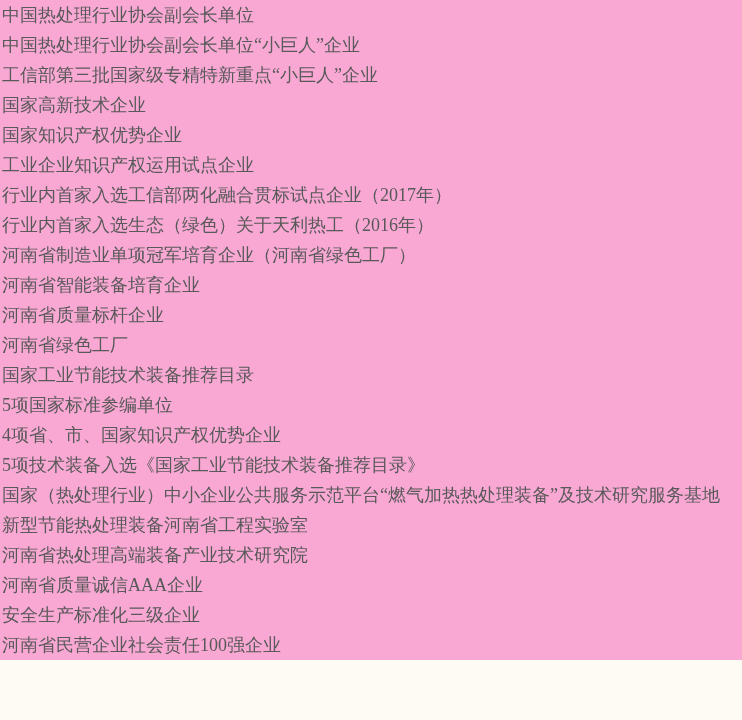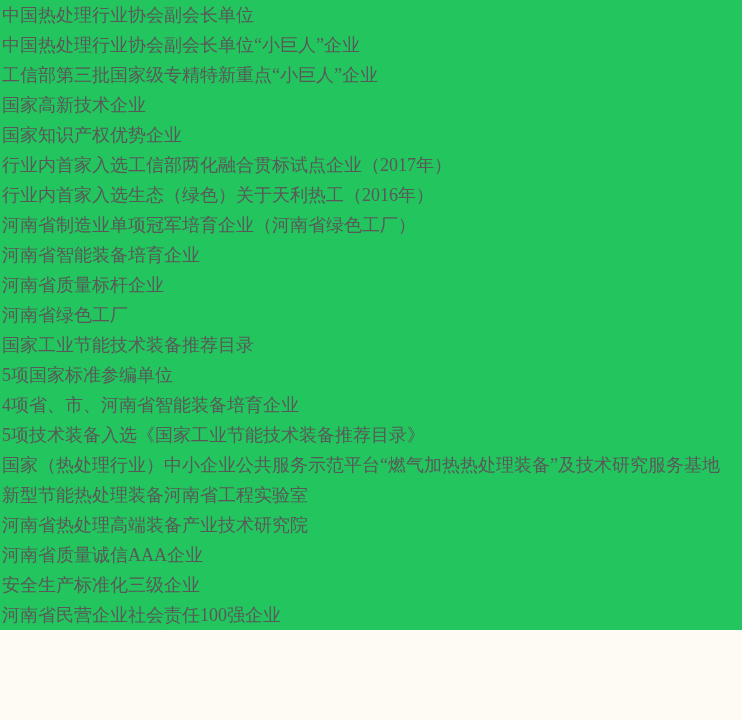--- a/index.html
+++ b/index.html
@@ -29,21 +29,21 @@
     font-weight: 700;
     font-size: 20px;
     line-height: 25px;
     color: #000000;
     letter-spacing: 0.5px;
   }
   .achievement-list {
     list-style: none;
     margin: 0;
     padding: 0 0 0 2px;
-    background: #22c55e;
+    background: #f9a8d4;
   }
   .achievement-list li {
     font-family: "Liberation Serif", "DejaVu Serif", serif;
     font-size: 18px;
     line-height: 30px;
     height: 30px;
     color: #595959;
     white-space: nowrap;
     overflow: hidden;
   }
@@ -51,29 +51,30 @@
 </head>
 <body>
 
 <div class="page">
   <ul class="achievement-list">
     <li>中国热处理行业协会副会长单位</li>
     <li>中国热处理行业协会副会长单位“小巨人”企业</li>
     <li>工信部第三批国家级专精特新重点“小巨人”企业</li>
     <li>国家高新技术企业</li>
     <li>国家知识产权优势企业</li>
+    <li>工业企业知识产权运用试点企业</li>
     <li>行业内首家入选工信部两化融合贯标试点企业（2017年）</li>
     <li>行业内首家入选生态（绿色）关于天利热工（2016年）</li>
     <li>河南省制造业单项冠军培育企业（河南省绿色工厂）</li>
     <li>河南省智能装备培育企业</li>
     <li>河南省质量标杆企业</li>
     <li>河南省绿色工厂</li>
     <li>国家工业节能技术装备推荐目录</li>
     <li>5项国家标准参编单位</li>
-    <li>4项省、市、河南省智能装备培育企业</li>
+    <li>4项省、市、国家知识产权优势企业</li>
     <li>5项技术装备入选《国家工业节能技术装备推荐目录》</li>
     <li>国家（热处理行业）中小企业公共服务示范平台“燃气加热热处理装备”及技术研究服务基地</li>
     <li>新型节能热处理装备河南省工程实验室</li>
     <li>河南省热处理高端装备产业技术研究院</li>
     <li>河南省质量诚信AAA企业</li>
     <li>安全生产标准化三级企业</li>
     <li>河南省民营企业社会责任100强企业</li>
   </ul>
 </div>
 

